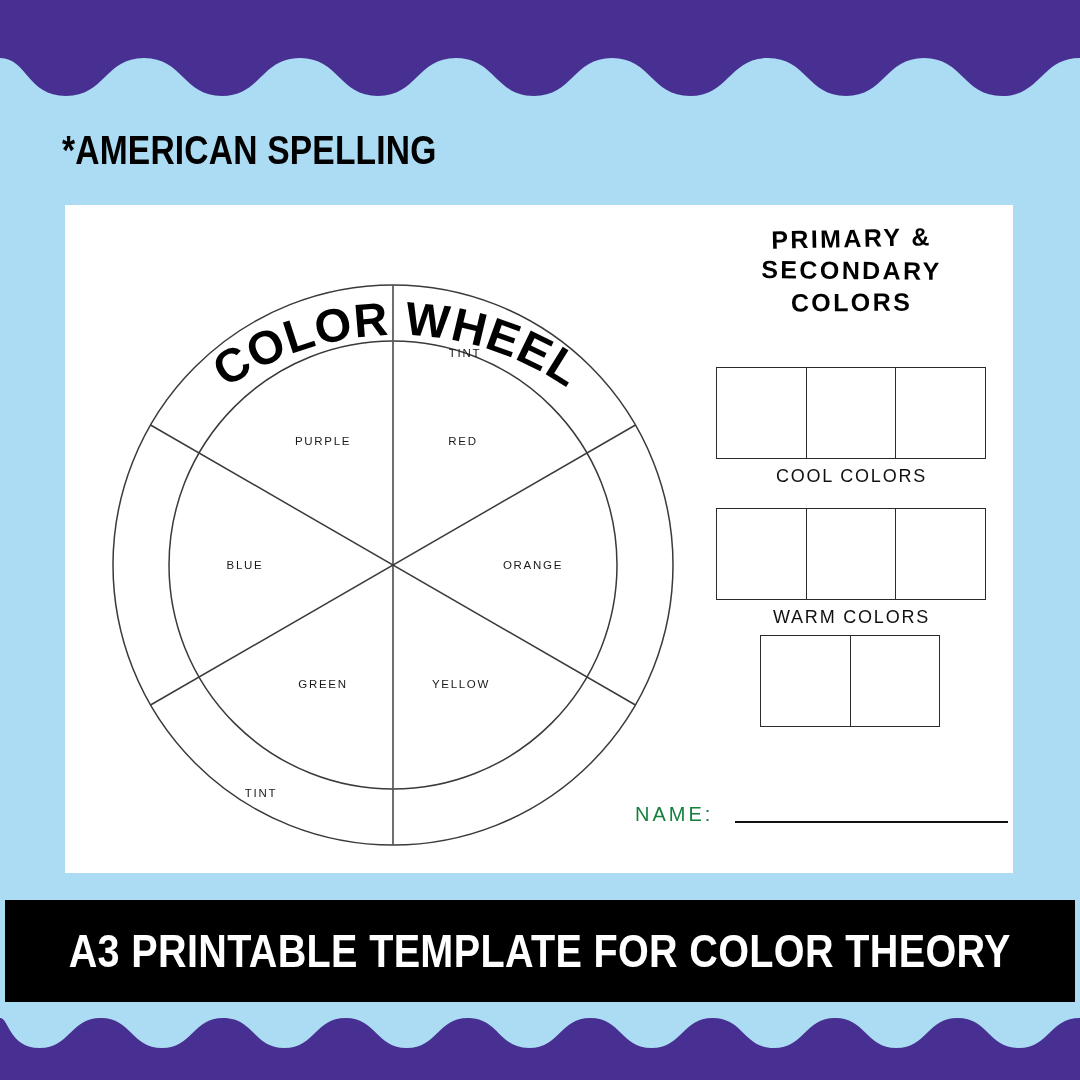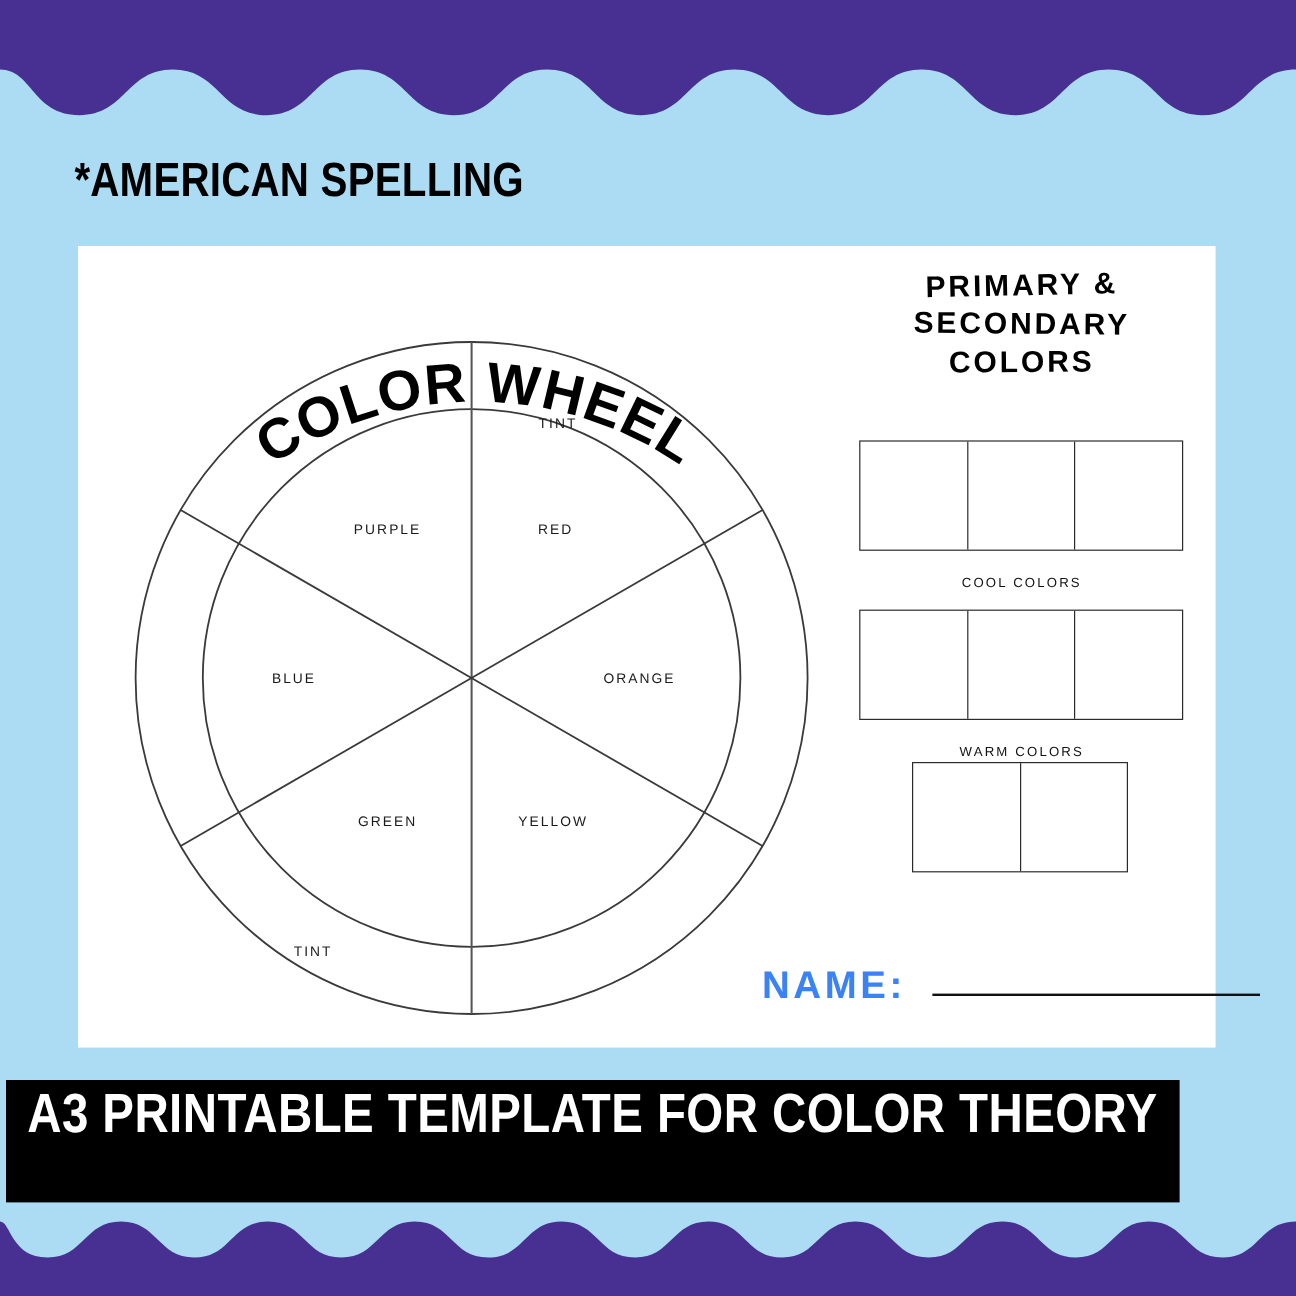--- a/index.html
+++ b/index.html
@@ -94,24 +94,24 @@
     background:#fff;
   }
   .swatch-cell{
     flex:1 1 0;
     height:100%;
     border-right:1.6px solid #2b2b2b;
     box-sizing:border-box;
   }
   .swatch-cell:last-child{border-right:none;}
   .swatch-caption{
-    margin-top:18px;
+    margin-top:8px;
     text-align:center;
     font-family:"Liberation Sans",sans-serif;
-    font-size:11px;
+    font-size:18px;
     font-weight:400;
     letter-spacing:1.8px;
     line-height:19px;
     color:#111;
     white-space:pre-line;
   }
 
   #group-cool{top:162px;}
   #group-cool .swatch-row{height:92px;width:270px;margin-left:26px;}
   #group-warm{top:303px;}
@@ -119,38 +119,38 @@
   #group-comp{top:430px;}
   #group-comp .swatch-row{height:92px;width:180px;margin-left:70px;}
 
   
   #name-field{
     position:absolute;left:570px;top:598px;
     display:flex;align-items:center;
   }
   #name-label{
     font-family:"Liberation Sans",sans-serif;
-    font-weight:700;
-    font-size:32px;
+    font-weight:400;
+    font-size:20px;
     letter-spacing:3px;
-    color:#3b82f6;
+    color:#15803d;
   }
   #name-line{
     width:273px;height:0;
     border-bottom:2px solid #111;
     margin-left:22px;
     margin-top:14px;
   }
 
   
   #banner{
     position:absolute;left:5px;top:900px;
-    width:978px;height:102px;
+    width:1070px;height:102px;
     background:#000000;
-    display:flex;justify-content:center;
+    display:flex;align-items:center;justify-content:center;
   }
   #banner-text{
     font-family:"Liberation Sans Narrow","Liberation Sans",sans-serif;
     font-weight:700;
     font-size:46px;
     letter-spacing:.4px;
     color:#FFFFFF;
     transform:scaleX(.86);
     white-space:nowrap;
   }

